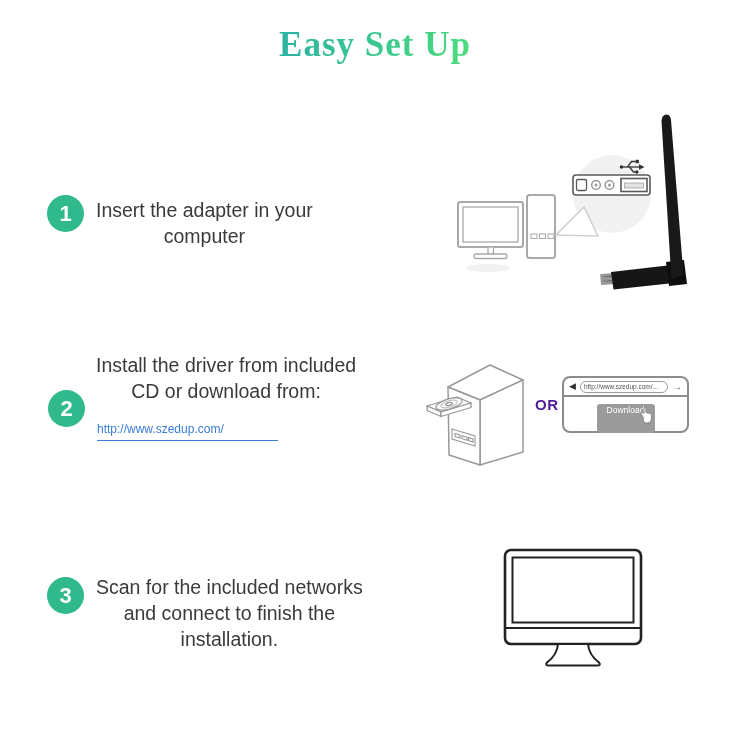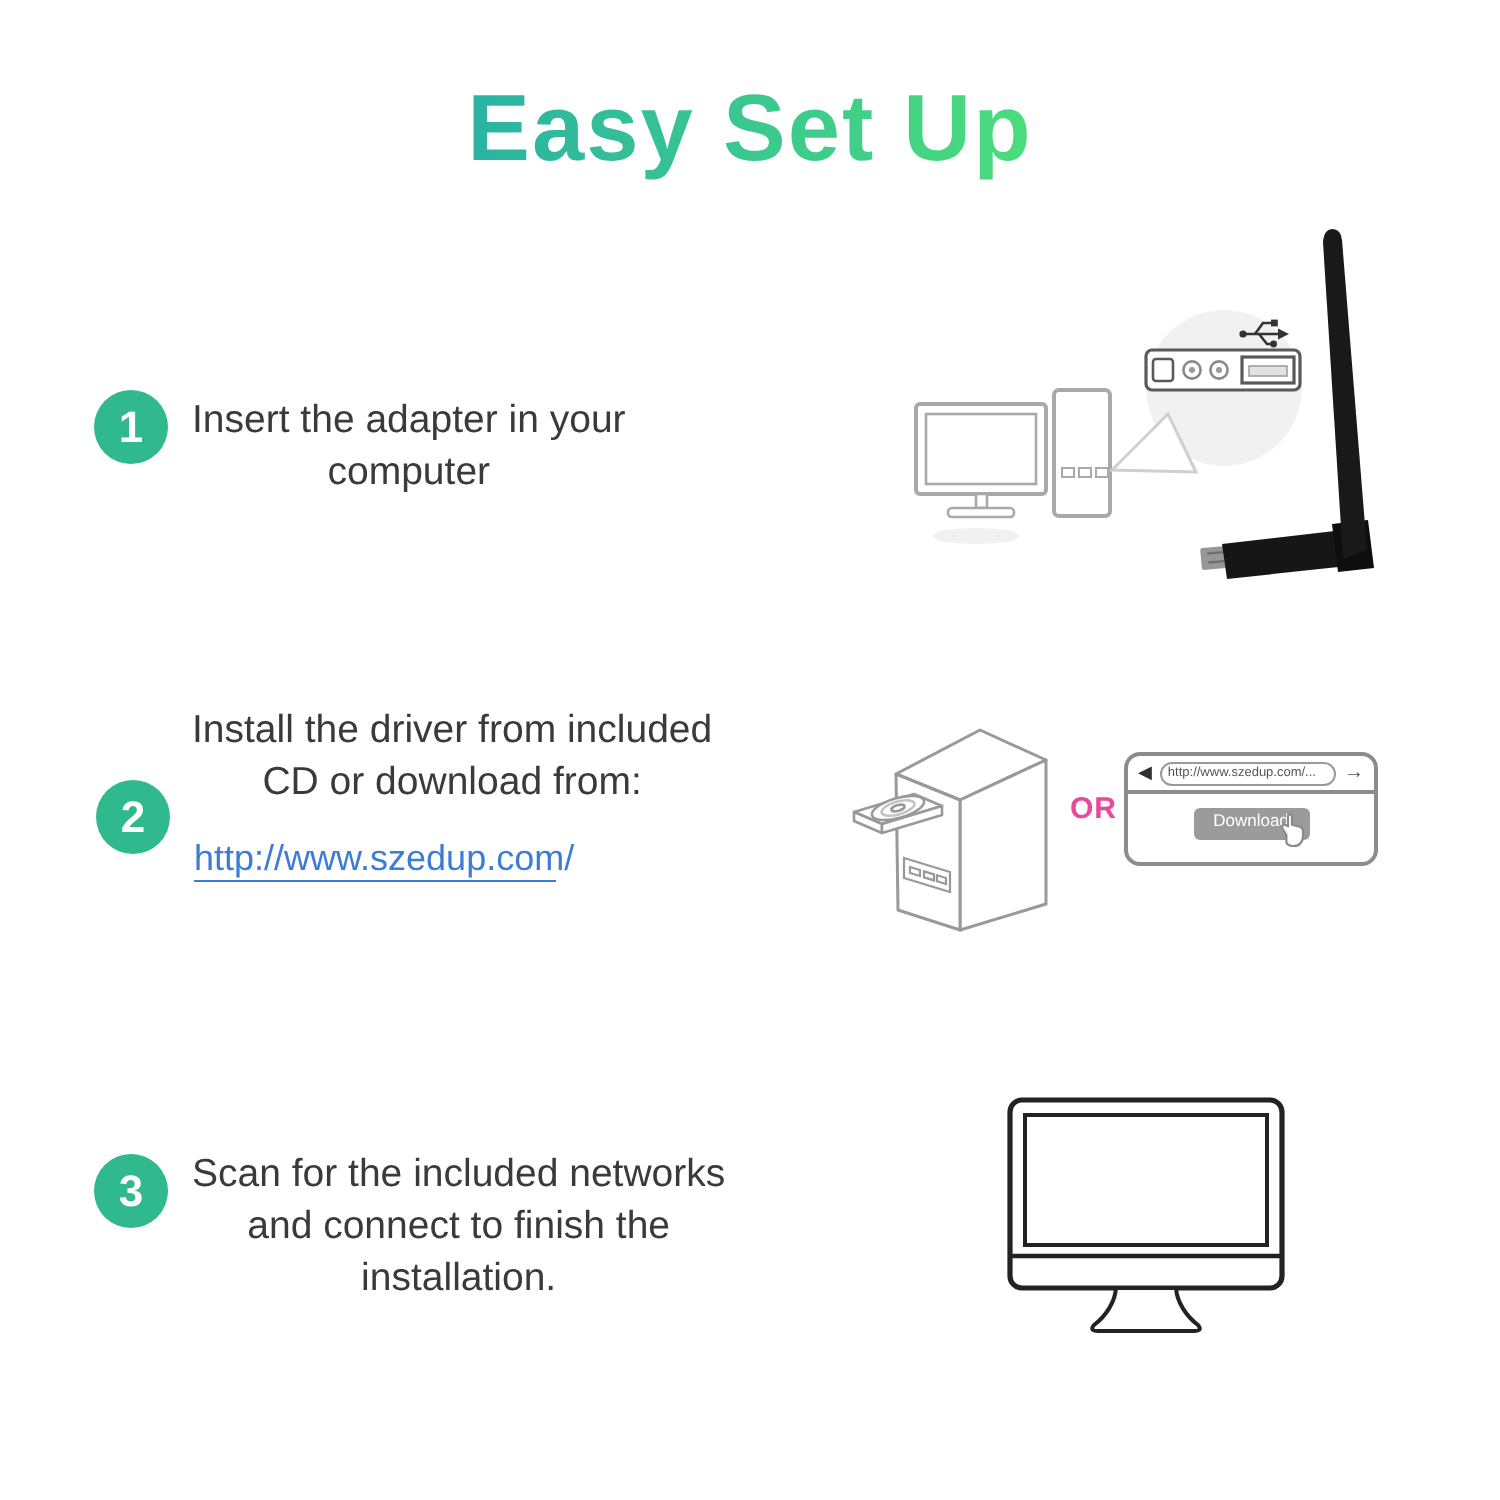--- a/index.html
+++ b/index.html
@@ -1,70 +1,70 @@
 <!DOCTYPE html>
 <html style="--title_gradient_start: #2bb3a2; --title_gradient_end: #4bdc7c; --step_badge: #30b98c; --link: #3a7cd8; --body_text: #3a3a3a;"><head>
 <meta charset="utf-8">
 <style>
   html,body{margin:0;padding:0;}
   body{
     width:750px;height:750px;position:relative;background:#ffffff;
     font-family:"Liberation Sans", sans-serif;overflow:hidden;
   }
   .title{
-    position:absolute;top:36px;left:50%;transform:translateX(-50%);
-    font-size:47px;font-weight:bold;letter-spacing:1px;white-space:nowrap;
+    position:absolute;top:25px;left:50%;transform:translateX(-50%);
+    font-size:35px;font-weight:bold;letter-spacing:1px;white-space:nowrap;
     background:linear-gradient(90deg,var(--title_gradient_start),var(--title_gradient_end));
-    -webkit-background-clip:text;background-clip:text;color:transparent;
+    -webkit-background-clip:text;background-clip:text;color:transparent;font-family:Liberation Serif, serif;
   }
   .badge{
     position:absolute;width:37px;height:37px;border-radius:50%;
     background:var(--step_badge);color:#fff;font-size:22px;font-weight:bold;
     display:flex;align-items:center;justify-content:center;
   }
   .badge1{left:47px;top:195px;}
   .badge2{left:48px;top:390px;}
   .badge3{left:47px;top:577px;}
   .step-text{
     position:absolute;left:96px;font-size:19.5px;color:var(--body_text);
     line-height:26px;white-space:pre-line;text-align:center;
   }
   .text1{top:197px;}
   .text2{top:352px;}
   .text3{top:574px;}
   .links{position:absolute;left:97px;top:419px;}
   .link{
-    display:block;font-size:18px;color:var(--link);text-decoration:none;
+    display:block;font-size:12px;color:var(--link);text-decoration:none;
     border-bottom:1.6px solid var(--link);line-height:21px;margin-bottom:3px;
   }
   .link-a{width:181px;}
   .link-b{width:172px;}
   .illus{position:absolute;}
   .or{
     position:absolute;left:535px;top:396px;font-size:15px;font-weight:bold;
-    color:#ec4899;letter-spacing:.5px;
+    color:#4c1d95;letter-spacing:.5px;
   }
   .browser{
     position:absolute;left:562px;top:376px;width:127px;height:57px;
     border:2px solid #8c8c8c;border-radius:8px;background:#fff;box-sizing:border-box;
   }
   .addr{
     height:17px;display:flex;align-items:center;padding:0 5px;gap:4px;
     border-bottom:2px solid #8c8c8c;
   }
   .back{font-size:9px;color:#2f2f2f;line-height:9px;}
   .url{
     flex:1;border:1px solid #9a9a9a;border-radius:7px;font-size:6.5px;color:#555;
     padding:1px 3px;line-height:8px;white-space:nowrap;overflow:hidden;background:#fff;
   }
   .fwd{font-size:10px;color:#555;line-height:10px;}
   .browser-body{position:relative;height:34px;}
   .download{
     position:absolute;left:50%;top:7px;transform:translateX(-50%);
-    width:58px;height:16px;background:#9b9b9b;border-radius:3px;
+    width:58px;height:29px;background:#9b9b9b;border-radius:3px;
     color:#fff;font-size:8.5px;text-align:center;line-height:13px;
   }
   .cursor{position:absolute;left:74px;top:9px;}
 </style>
 </head>
 <body>
 
 <div class="title">Easy Set Up</div>
 
 <div class="badge badge1">1</div>

